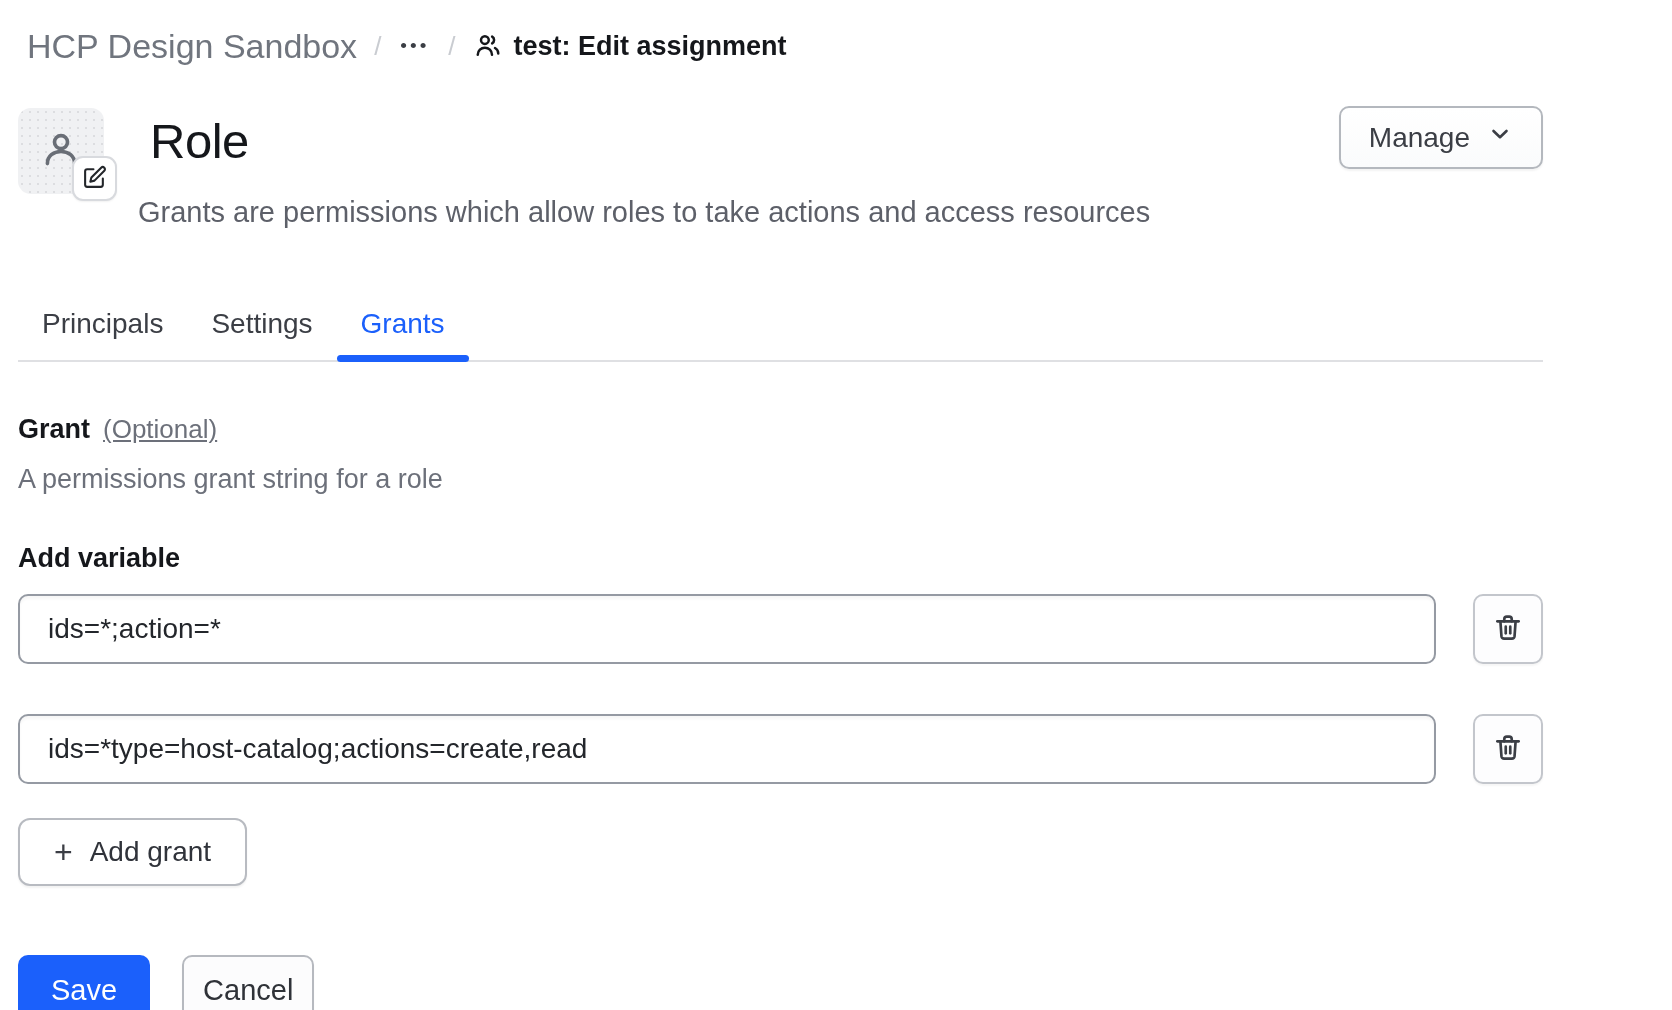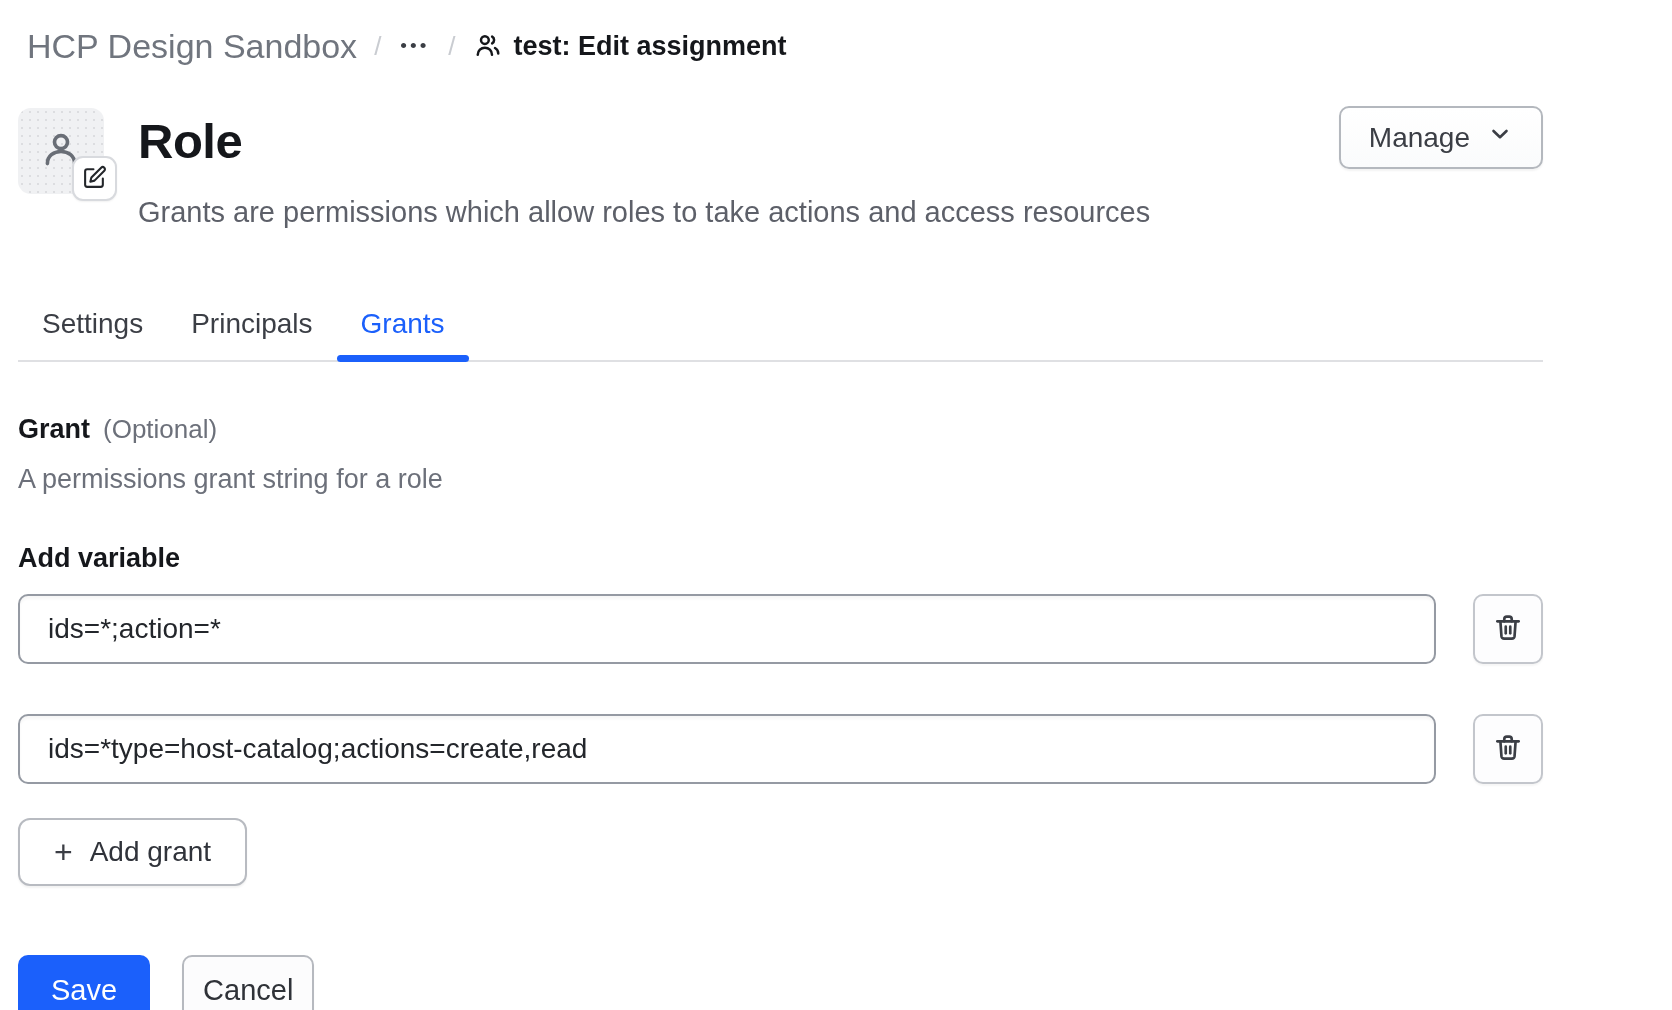--- a/index.html
+++ b/index.html
@@ -29,21 +29,21 @@
     background-size: 8px 8px;
     display: flex; align-items: center; justify-content: center;
   }
   .edit-badge {
     position: absolute; right: -13px; bottom: -7px;
     width: 45px; height: 45px; border-radius: 11px;
     background: #ffffff; border: 2px solid #d8dade;
     display: flex; align-items: center; justify-content: center;
     cursor: pointer; box-shadow: 0 1px 2px rgba(0,0,0,0.06);
   }
-  .title-block h1 { font-size: 49px; font-weight: 700; letter-spacing: -0.5px; line-height: 1.05; margin-top: 8px; color: #15171b; }
+  .title-block h1 { font-size: 49px; font-weight: 400; letter-spacing: -0.5px; line-height: 1.05; margin-top: 8px; color: #15171b; margin-left: 12px; }
   .subtitle { margin-top: 29px; font-size: 29px; color: #5d6069; }
   .manage-btn {
     display: flex; align-items: center; gap: 17px;
     height: 63px; padding: 0 28px; margin-top: -2px;
     border: 2px solid #b4b8be; border-radius: 10px;
     background: linear-gradient(#ffffff, #fafbfc);
     box-shadow: 0 2px 2px rgba(0,0,0,0.05);
     font-family: inherit; font-size: 28px; font-weight: 500; color: #3b3e45;
     cursor: pointer;
     text-align: right;
@@ -54,21 +54,21 @@
   .tab { position: relative; padding: 6px 24px 20px; font-size: 28px; color: #3b3e45; cursor: pointer; }
   .tab.active { color: #1b60fb; }
   .tab.active::after {
     content: ""; position: absolute; left: 0; right: 0; bottom: -2px;
     height: 7px; border-radius: 4px; background: #1b60fb;
   }
 
   
   .grant-label { margin-top: 52px; display: flex; align-items: baseline; gap: 13px; }
   .grant-label .name { font-size: 27px; font-weight: 700; color: #15171b; }
-  .grant-label .optional { font-size: 26px; color: #6c707a; }
+  .grant-label .optional { font-size: 26px; color: #6c707a; text-decoration: underline; }
   .help-text { margin-top: 19px; font-size: 27px; color: #6c707a; }
   .add-variable { margin-top: 48px; font-size: 27px; font-weight: 700; color: #15171b; }
 
   .grant-row { margin-top: 20px; display: flex; gap: 37px; }
   .grant-row + .grant-row { margin-top: 50px; }
   .grant-input {
     flex: 1; height: 70px; border: 2px solid #959aa3; border-radius: 10px;
     padding: 0 28px; font-family: inherit; font-size: 28px; color: #23262b;
     background: #ffffff; box-shadow: inset 0 3px 3px rgba(0,0,0,0.035);
     outline: none;
@@ -152,22 +152,22 @@
       <span>Manage</span>
       <span>
         <svg width="26" height="26" viewBox="0 0 24 24" fill="none" stroke="#3b3e45" stroke-width="2.4">
           <path d="M6 9.2l6 5.8 6-5.8"></path>
         </svg>
       </span>
     </button>
   </header>
 
   <nav class="tabs">
+    <div class="tab">Principals</div>
     <div class="tab">Settings</div>
-    <div class="tab">Principals</div>
     <div class="tab active">Grants</div>
   </nav>
 
   <main>
     <div class="grant-label">
       <span class="name">Grant</span>
       <span class="optional">(Optional)</span>
     </div>
     <p class="help-text">A permissions grant string for a role</p>
 

